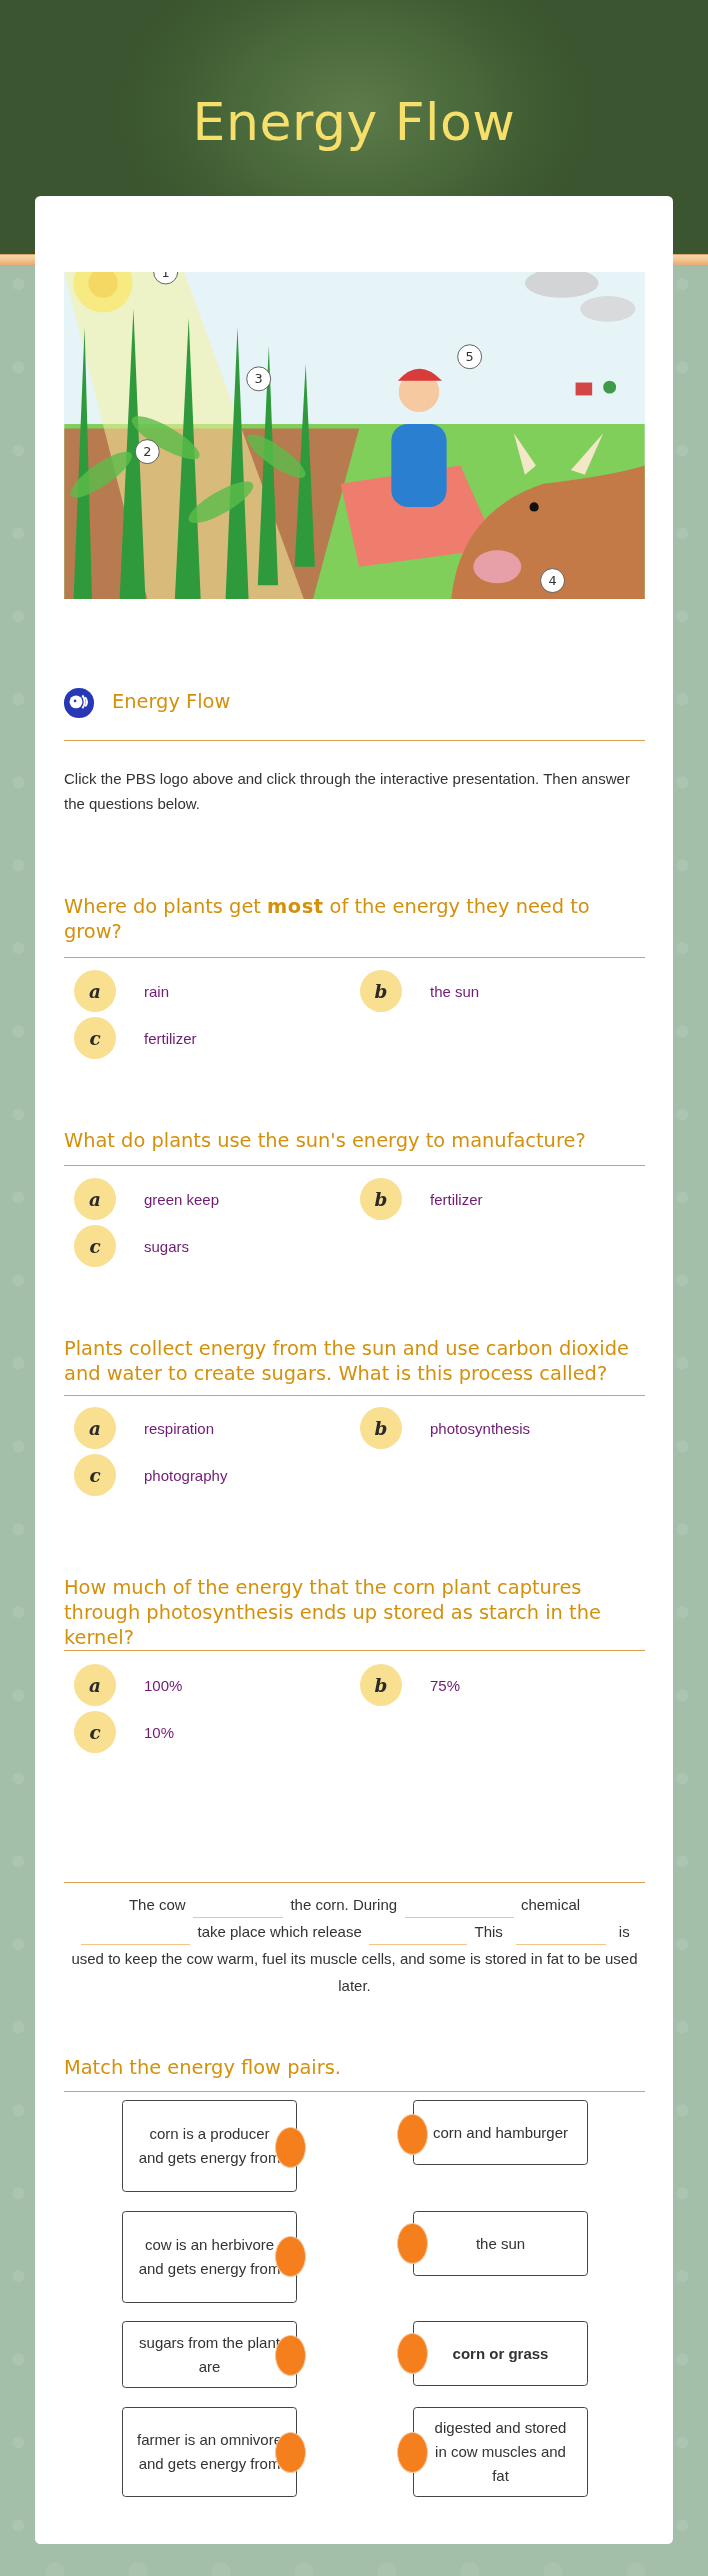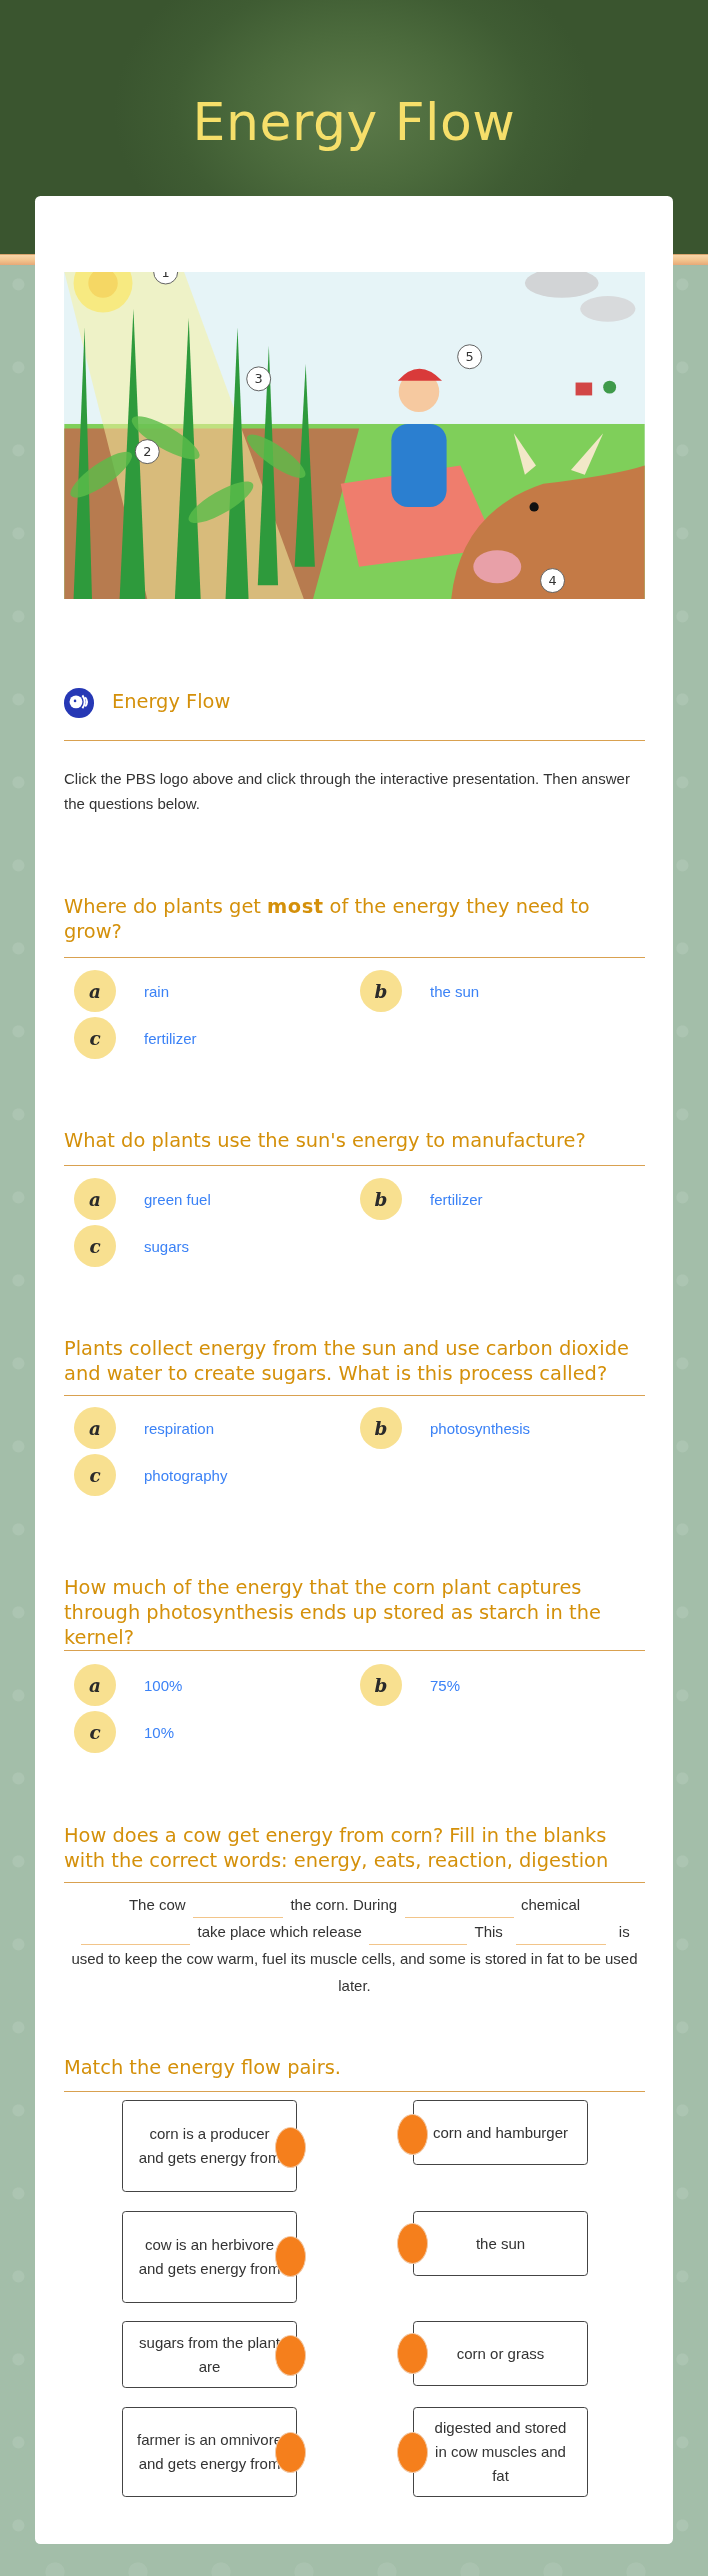--- a/index.html
+++ b/index.html
@@ -59,21 +59,21 @@
     position: absolute; display: flex; align-items: center; height: 42px;
   }
   .opt-bubble {
     width: 42px; height: 42px; border-radius: 50%;
     background: #f8e090; color: #2a2a2a;
     display: flex; align-items: center; justify-content: center;
     font-size: 18.4px; font-weight: bold; font-family: "DejaVu Serif", serif;
     font-style: italic;
   }
   .opt-label {
-    margin-left: 28px; color: #3b82f6; font-size: 15px;
+    margin-left: 28px; color: #701a75; font-size: 15px;
     font-family: "Liberation Sans", sans-serif;
   }
   .blank {
     display: inline-block; height: 20px; vertical-align: bottom;
     border-bottom: 1.4px solid #f2c58a; margin: 0 7.4px;
   }
   .match-box {
     position: absolute; width: 175px;
     border: 1.2px solid #444; border-radius: 3.7px;
     background: #fff;
@@ -184,21 +184,21 @@
   </div>
   <div class="opt" style="top:821px; left:39px;">
     <div class="opt-bubble">c</div>
     <div class="opt-label">fertilizer</div>
   </div>
 
   <div class="section-head" style="top:932px;">What do plants use the sun's energy to manufacture?</div>
   <div class="rule" style="top:969px;"></div>
   <div class="opt" style="top:982px; left:39px;">
     <div class="opt-bubble">a</div>
-    <div class="opt-label">green fuel</div>
+    <div class="opt-label">green keep</div>
   </div>
   <div class="opt" style="top:982px; left:325px;">
     <div class="opt-bubble">b</div>
     <div class="opt-label">fertilizer</div>
   </div>
   <div class="opt" style="top:1029px; left:39px;">
     <div class="opt-bubble">c</div>
     <div class="opt-label">sugars</div>
   </div>
 
@@ -225,21 +225,20 @@
   </div>
   <div class="opt" style="top:1468px; left:325px;">
     <div class="opt-bubble">b</div>
     <div class="opt-label">75%</div>
   </div>
   <div class="opt" style="top:1515px; left:39px;">
     <div class="opt-bubble">c</div>
     <div class="opt-label">10%</div>
   </div>
 
-  <div class="section-head" style="top:1627px;">How does a cow get energy from corn? Fill in the blanks with the correct words: energy, eats, reaction, digestion</div>
   <div class="rule" style="top:1686px;"></div>
   <div class="body-text" style="top:1695px; line-height:27px;text-align:center;">
     <span>The cow</span><span class="blank" style="width:90px;"></span><span>the corn. During</span><span class="blank" style="width:109px;"></span><span>chemical</span><br>
     <span class="blank" style="width:109px; margin-left:1.8px;"></span><span>take place which release</span><span class="blank" style="width:98px;"></span><span>This</span><span class="blank" style="width:90px; margin-left:13px; margin-right:13px;"></span><span>is</span><br>
     <span>used to keep the cow warm, fuel its muscle cells, and some is stored in fat to be used later.</span>
   </div>
 
   <div class="section-head" style="top:1859px;">Match the energy flow pairs.</div>
   <div class="rule" style="top:1895px;"></div>
 
@@ -248,21 +247,21 @@
   <div class="match-box" style="left:378px; top:1904px; height:65px;">corn and hamburger</div>
   <div class="dot" style="left:362px; top:1918px;"></div>
 
   <div class="match-box" style="left:87px; top:2015px; height:92px;">cow is an herbivore and gets energy from</div>
   <div class="dot" style="left:240px; top:2040px;"></div>
   <div class="match-box" style="left:378px; top:2015px; height:65px;">the sun</div>
   <div class="dot" style="left:362px; top:2027px;"></div>
 
   <div class="match-box" style="left:87px; top:2125px; height:67px;">sugars from the plant are</div>
   <div class="dot" style="left:240px; top:2139px;"></div>
-  <div class="match-box" style="left:378px; top:2125px; height:65px;">corn or grass</div>
+  <div class="match-box" style="left:378px; top:2125px; height:65px;font-weight:bold;">corn or grass</div>
   <div class="dot" style="left:362px; top:2137px;"></div>
 
   <div class="match-box" style="left:87px; top:2211px; height:90px;">farmer is an omnivore and gets energy from</div>
   <div class="dot" style="left:240px; top:2236px;"></div>
   <div class="match-box" style="left:378px; top:2211px; height:90px;">digested and stored in cow muscles and fat</div>
   <div class="dot" style="left:362px; top:2236px;"></div>
 
 </div>
 
 

